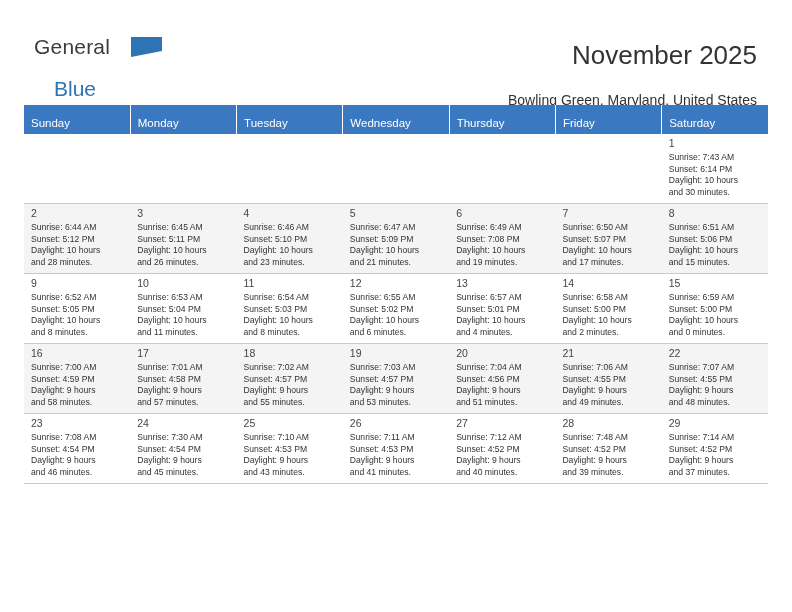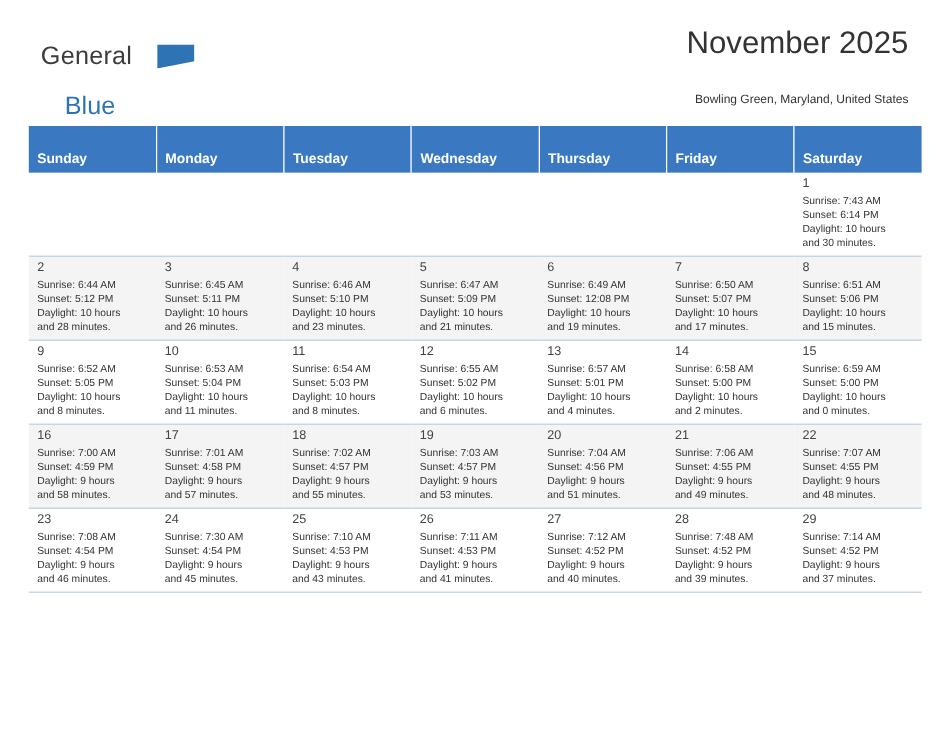--- a/index.html
+++ b/index.html
@@ -54,51 +54,51 @@
     position: absolute;
     left: 97px;
     top: 1px;
     width: 31px;
     height: 20px;
   }
   .logo-flag svg { display: block; }
   .title {
     position: absolute;
     right: 35px;
-    top: 20px;
+    top: 40px;
     font-size: 26px;
     color: #333333;
     text-align: right;
     white-space: nowrap;
   }
   .subtitle {
     position: absolute;
     right: 35px;
-    top: 78px;
-    font-size: 10px;
+    top: 92px;
+    font-size: 14px;
     color: #333333;
     text-align: right;
     white-space: nowrap;
   }
   
   .calendar {
     position: absolute;
     left: 24px;
     top: 105px;
     width: 744px;
     border-collapse: collapse;
     table-layout: fixed;
   }
   .calendar th {
     background: #3b78c2;
     color: #ffffff;
     font-size: 11.5px;
-    font-weight: bold;
+    font-weight: normal;
     text-align: left;
-    padding: 22px 0 5px 7px;
+    padding: 12px 0 5px 7px;
     height: 10px;
     border-right: 1px solid #ffffff;
     margin-top: 12px;
   }
   .calendar th:last-child { border-right: none; }
   .calendar td {
     vertical-align: top;
     font-size: 8.6px;
     color: #333333;
     padding: 3px 4px 5px 7px;
@@ -196,21 +196,21 @@
           <td>
             <span class="daynum">5</span>
             <span class="info-line">Sunrise: 6:47 AM</span>
             <span class="info-line">Sunset: 5:09 PM</span>
             <span class="info-line">Daylight: 10 hours</span>
             <span class="info-line">and 21 minutes.</span>
           </td>
           <td>
             <span class="daynum">6</span>
             <span class="info-line">Sunrise: 6:49 AM</span>
-            <span class="info-line">Sunset: 12:08 PM</span>
+            <span class="info-line">Sunset: 7:08 PM</span>
             <span class="info-line">Daylight: 10 hours</span>
             <span class="info-line">and 19 minutes.</span>
           </td>
           <td>
             <span class="daynum">7</span>
             <span class="info-line">Sunrise: 6:50 AM</span>
             <span class="info-line">Sunset: 5:07 PM</span>
             <span class="info-line">Daylight: 10 hours</span>
             <span class="info-line">and 17 minutes.</span>
           </td>

